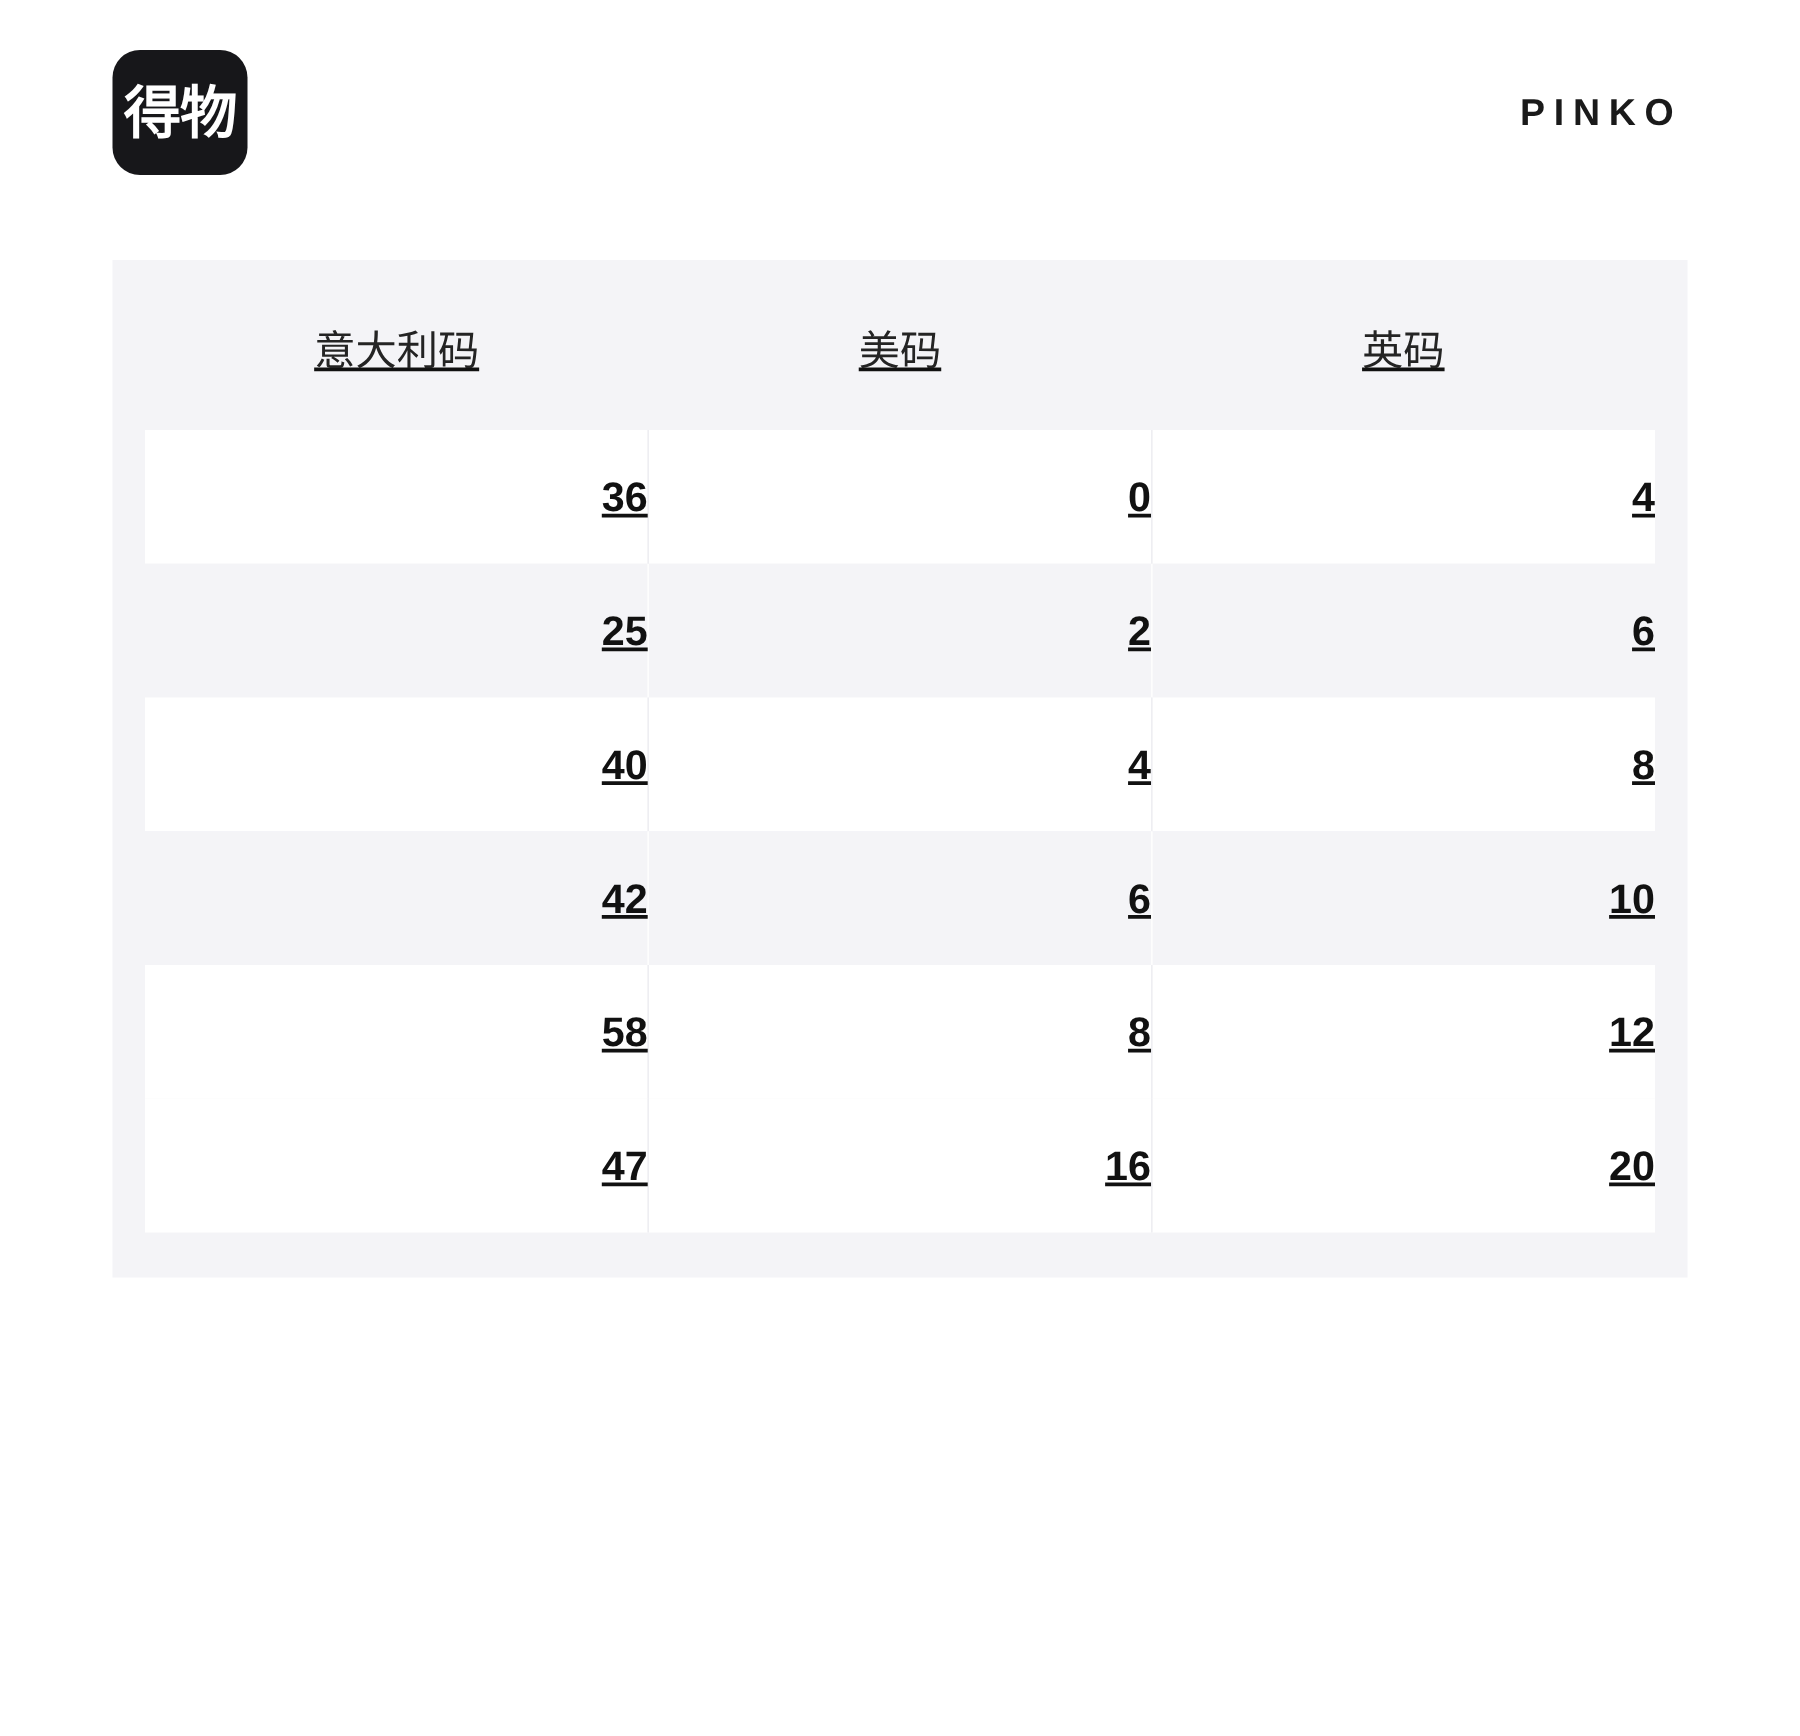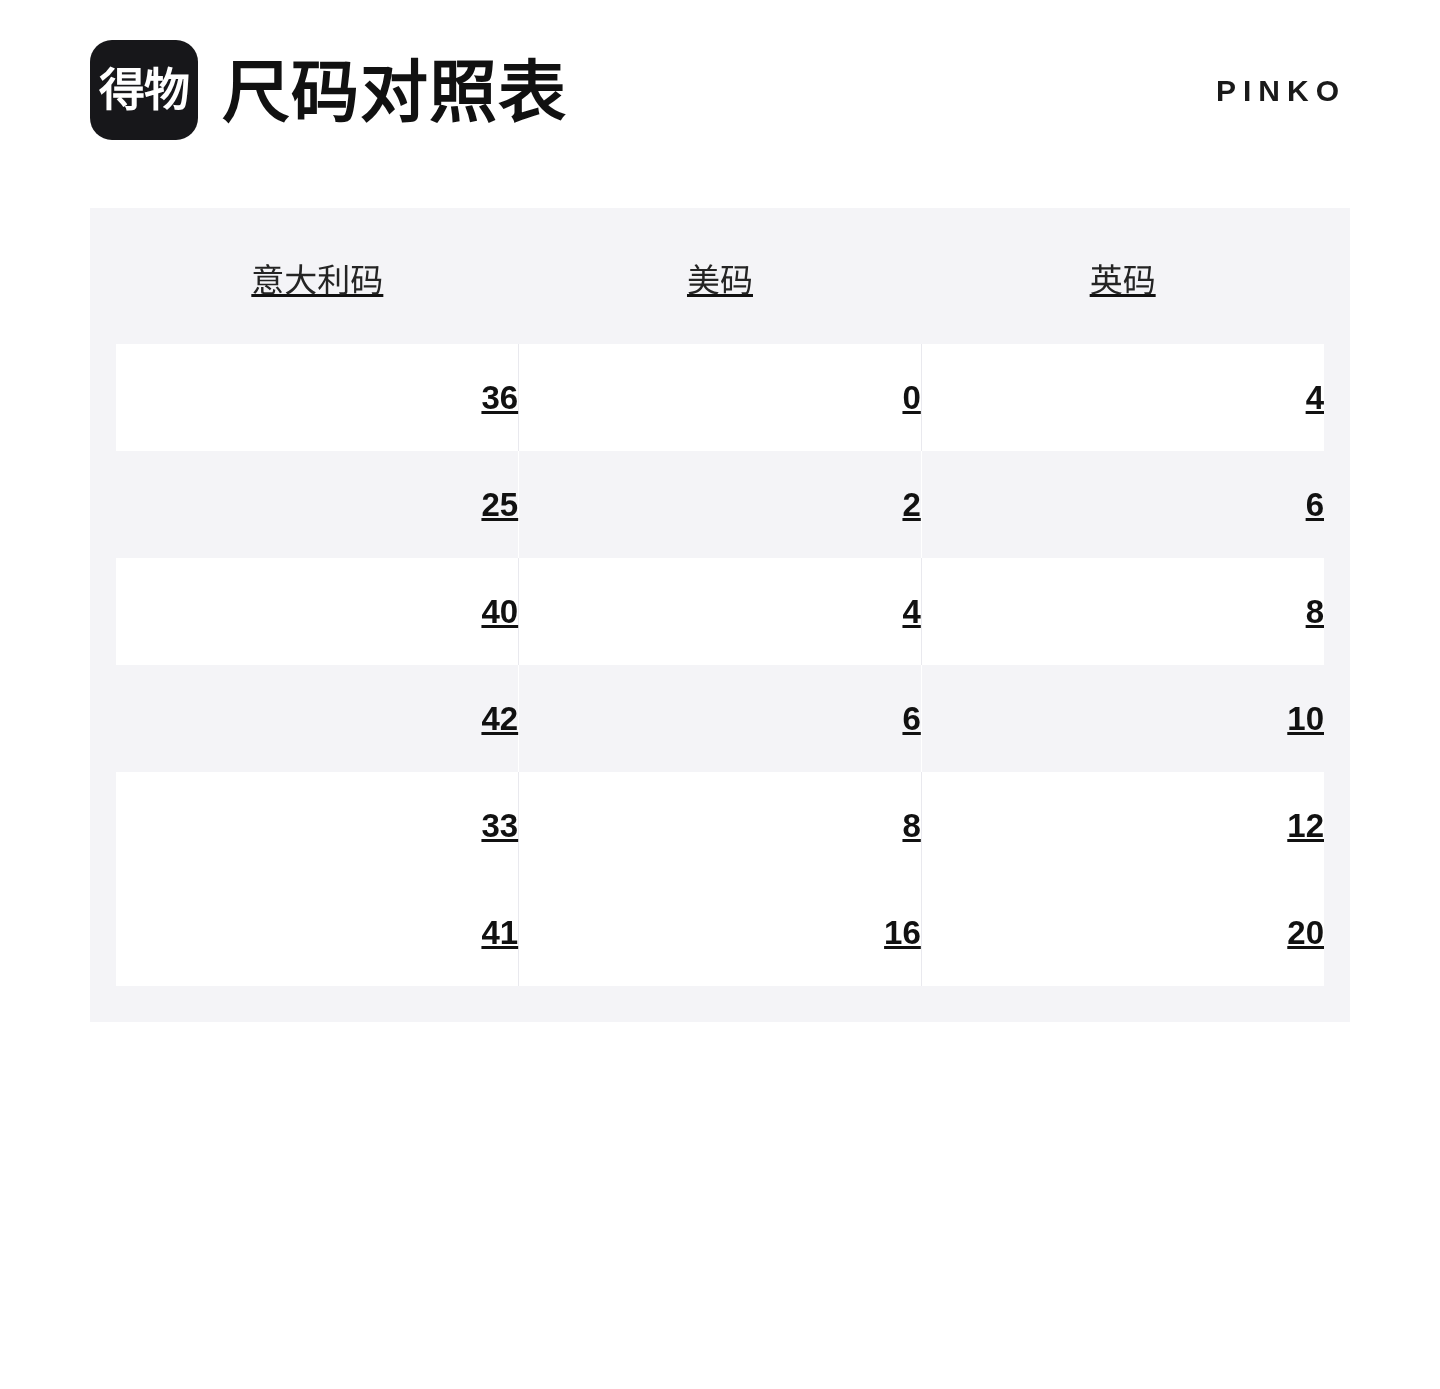--- a/index.html
+++ b/index.html
@@ -124,21 +124,20 @@
 </style>
 </head>
 <body>
 
 <div class="page">
 
   <div class="header">
     <div class="brand-badge">
       <span class="badge-text">得物</span>
     </div>
-    <div class="page-title">尺码对照表</div>
     <div class="logo">PINKO</div>
   </div>
 
   <div class="table-wrap">
     <table class="size-table">
       <thead>
         <tr>
           <th>意大利码</th>
           <th>美码</th>
           <th>英码</th>
@@ -159,26 +158,26 @@
           <td>40</td>
           <td>4</td>
           <td>8</td>
         </tr>
         <tr class="even">
           <td>42</td>
           <td>6</td>
           <td>10</td>
         </tr>
         <tr class="odd">
-          <td>33</td>
+          <td>58</td>
           <td>8</td>
           <td>12</td>
         </tr>
         <tr class="odd">
-          <td>41</td>
+          <td>47</td>
           <td>16</td>
           <td>20</td>
         </tr>
       </tbody>
     </table>
   </div>
 
 </div>
 
 </body></html>

